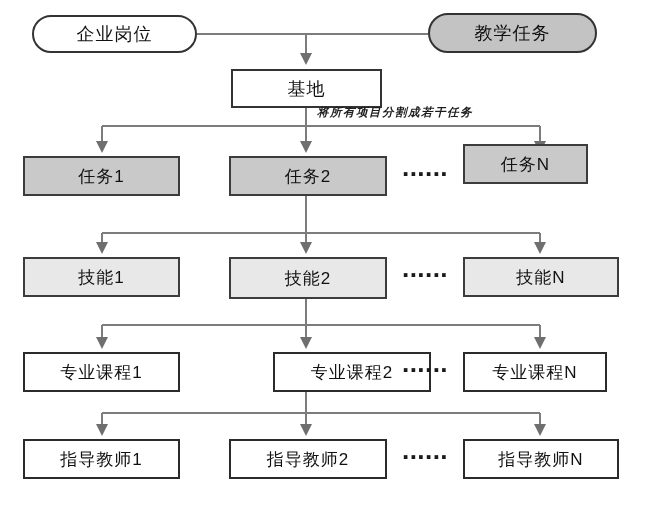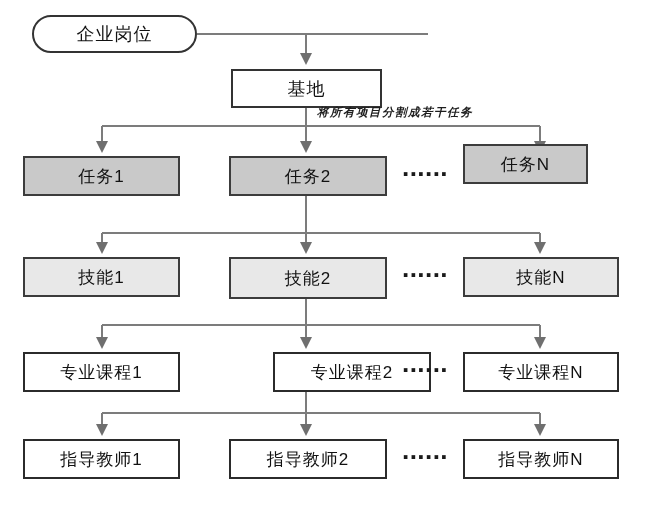--- a/index.html
+++ b/index.html
@@ -117,20 +117,23 @@
     <line x1="306" y1="392" x2="306" y2="413"></line>
     <line x1="102" y1="413" x2="540" y2="413"></line>
     <line x1="102" y1="413" x2="102" y2="433" marker-end="url(#arrow)"></line>
     <line x1="306" y1="413" x2="306" y2="433" marker-end="url(#arrow)"></line>
     <line x1="540" y1="413" x2="540" y2="433" marker-end="url(#arrow)"></line>
   </svg>
 
   <div class="node pill left" style="left:32px; top:15px; width:165px; height:38px;">
     <span>企业岗位</span>
   </div>
+  <div class="node pill right" style="left:428px; top:13px; width:169px; height:40px;">
+    <span>教学任务</span>
+  </div>
 
   <div class="node base-box" style="left:231px; top:69px; width:151px; height:39px;">
     <span>基地</span>
   </div>
 
   <div class="annotation">将所有项目分割成若干任务</div>
 
   <div class="row-task">
     <div class="node cell" style="left:23px; top:156px; width:157px; height:40px;">
       <span>任务1</span>
@@ -158,21 +161,21 @@
   </div>
 
   <div class="row-course">
     <div class="node cell" style="left:23px; top:352px; width:157px; height:40px;">
       <span>专业课程1</span>
     </div>
     <div class="node cell" style="left:229px; top:352px; width:158px; height:40px;margin-left:44px;">
       <span>专业课程2</span>
     </div>
     <div class="dots" style="left:387px; top:360px;">······</div>
-    <div class="node cell" style="left:463px; top:352px; width:156px; height:40px;">
+    <div class="node cell" style="left:463px; top:352px; width:144px; height:40px;">
       <span>专业课程N</span>
     </div>
   </div>
 
   <div class="row-teacher">
     <div class="node cell" style="left:23px; top:439px; width:157px; height:40px;">
       <span>指导教师1</span>
     </div>
     <div class="node cell" style="left:229px; top:439px; width:158px; height:40px;">
       <span>指导教师2</span>

